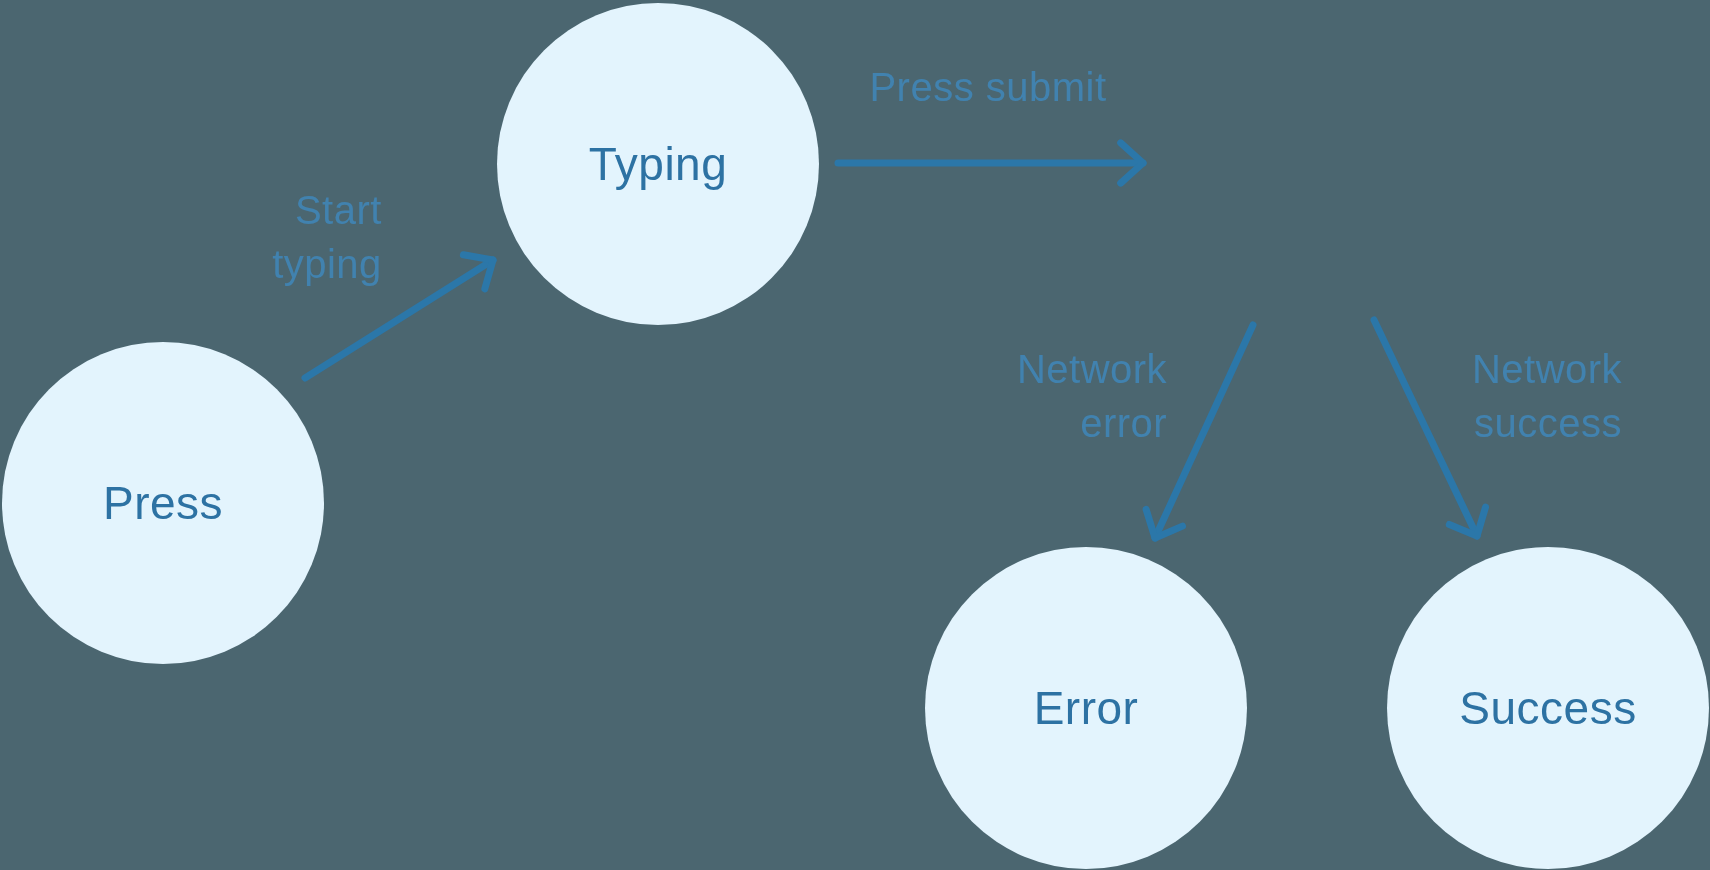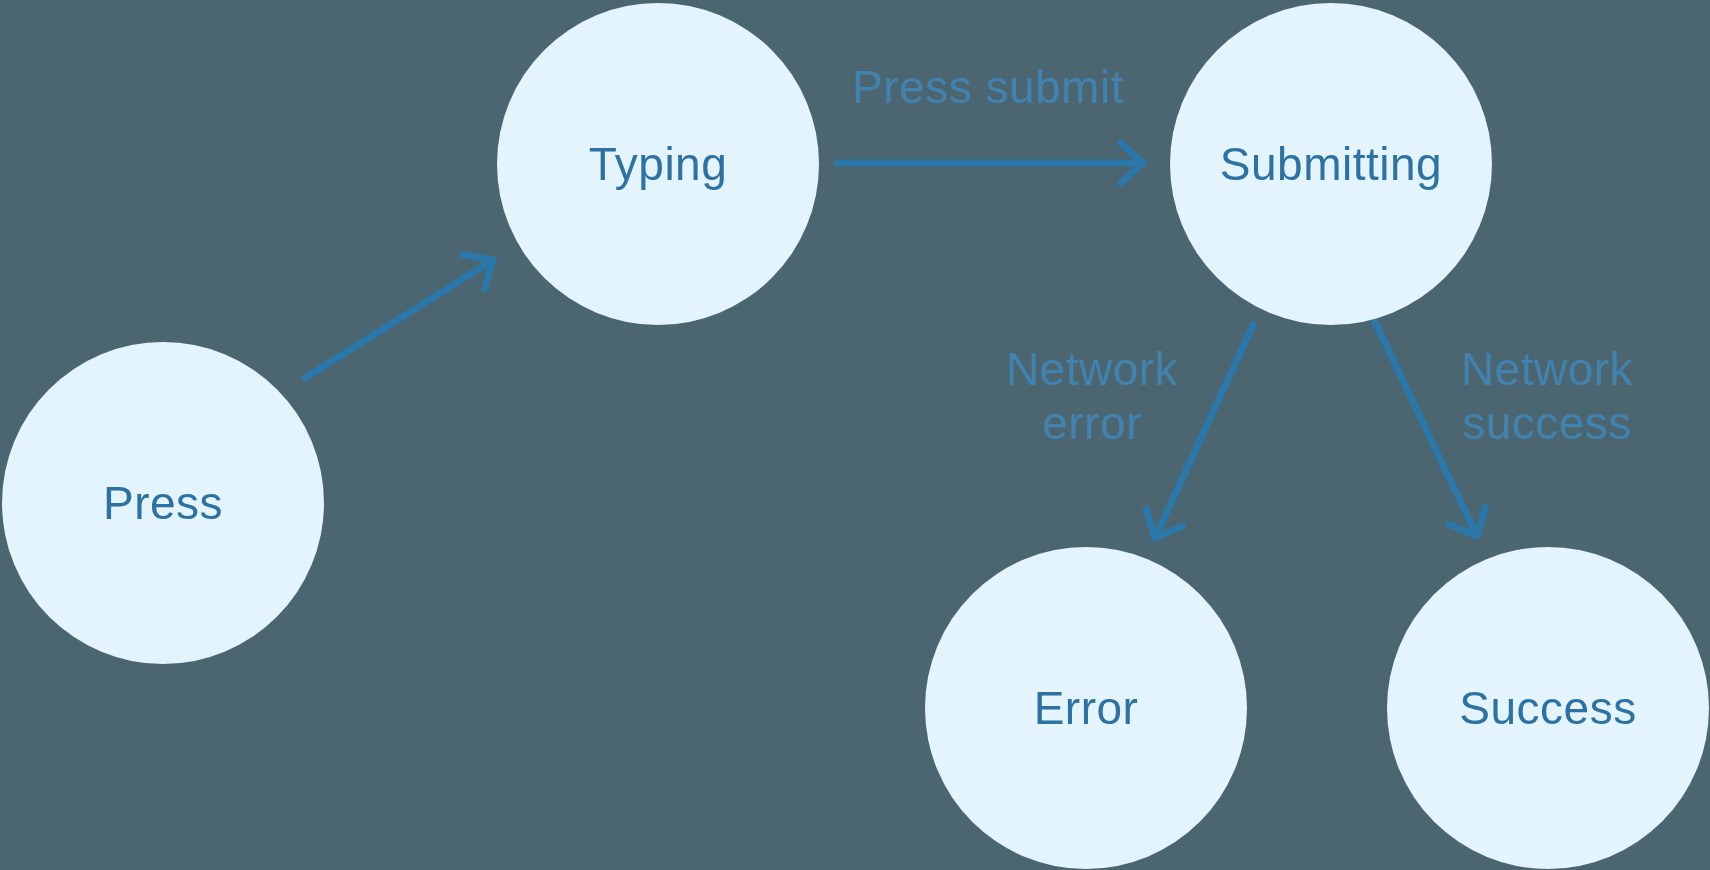--- a/index.html
+++ b/index.html
@@ -45,24 +45,24 @@
   .node-label {
     color: var(--node-text);
     font-size: 46px;
     letter-spacing: 0.5px;
     white-space: nowrap;
   }
   .edge-label {
     position: absolute;
     transform: translate(-50%, -50%);
     color: var(--edge-label);
-    font-size: 46px;
+    font-size: 40px;
     line-height: 54px;
     letter-spacing: 0.5px;
-    text-align: center;
+    text-align: right;
     white-space: pre-line;
   }
 </style>
 </head>
 <body>
 
 <div class="canvas">
 
   <svg class="arrows-layer" width="1710" height="870" viewBox="0 0 1710 870">
     <g>
@@ -84,32 +84,31 @@
   </svg>
 
   <div class="node" style="left:2px; top:342px;">
     <span class="node-label">Press</span>
   </div>
 
   <div class="node" style="left:497px; top:3px;">
     <span class="node-label">Typing</span>
   </div>
 
-  <div class="node" style="left:1170px; top:3px;">
-    <span class="node-label">Submitting</span>
-  </div>
 
   <div class="node" style="left:925px; top:547px;">
     <span class="node-label">Error</span>
   </div>
 
   <div class="node" style="left:1387px; top:547px;">
     <span class="node-label">Success</span>
   </div>
 
+  <div class="edge-label" style="left:327px; top:237px;">Start
+typing</div>
 
   <div class="edge-label" style="left:988px; top:87px;">Press submit</div>
 
   <div class="edge-label" style="left:1092px; top:396px;">Network
 error</div>
 
   <div class="edge-label" style="left:1547px; top:396px;">Network
 success</div>
 
 </div>

